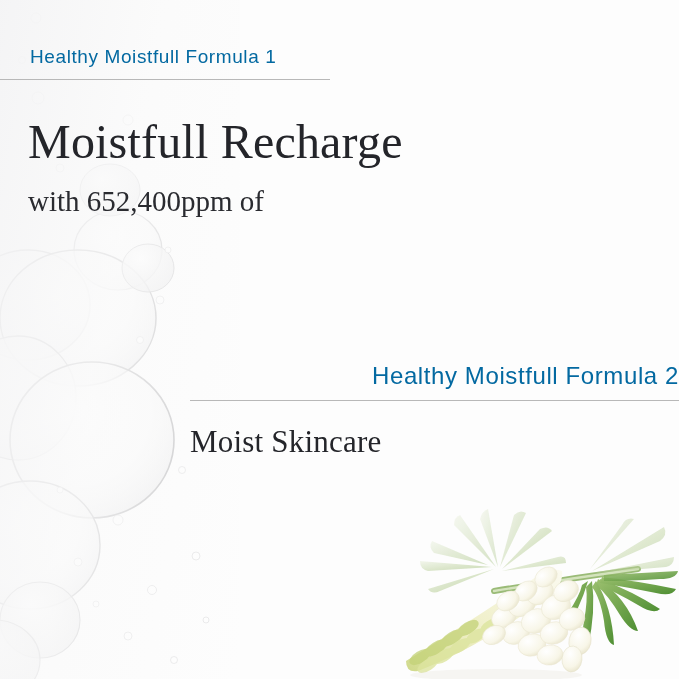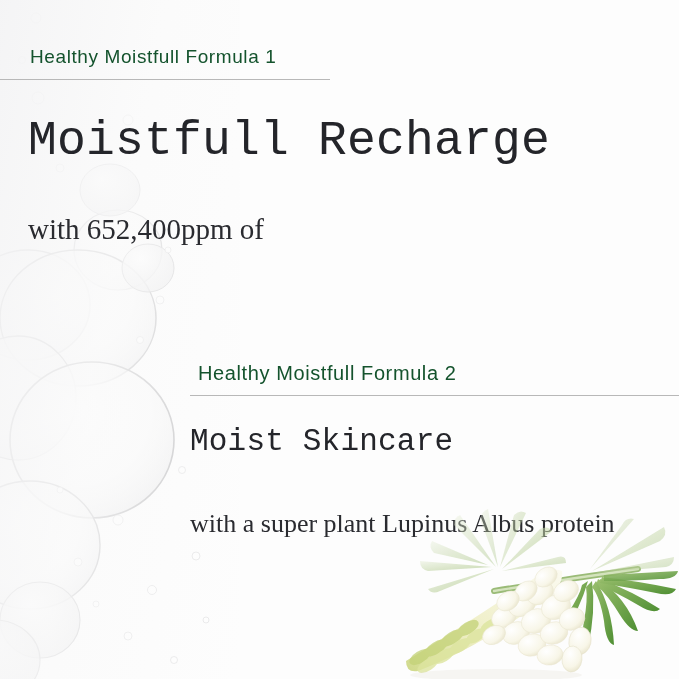--- a/index.html
+++ b/index.html
@@ -31,42 +31,41 @@
     width: 240px; height: 679px;
     background: linear-gradient(100deg, rgba(244,244,245,0.95) 0%, rgba(250,250,250,0.7) 45%, rgba(253,253,253,0) 100%);
   }
 
   
   .section { position: absolute; }
 
   .kicker {
     font-family: "Liberation Sans", sans-serif;
     font-weight: 300;
-    color: #14532d;
+    color: #0369a1;
     letter-spacing: 0.6px;
   }
   .rule {
     background: #b8b8b8;
     height: 1px;
     width: 100%;
   }
 
   .headline {
-    font-family: Liberation Mono, monospace;
+    font-family: Liberation Serif, serif;
     font-weight: 400;
     color: #24252a;
     letter-spacing: 0.2px;
     white-space: nowrap;
   }
   .subline {
     font-family: "Liberation Serif", serif;
     font-weight: 400;
     color: #2a2b30;
     white-space: nowrap;
-    margin-top: 28px;
   }
   .subline sup {
     font-size: 0.52em;
     vertical-align: super;
     line-height: 0;
   }
 
   
   #block-one { left: 0; top: 46px; width: 330px; }
   #block-one .kicker { font-size: 19px; padding-left: 30px; }
@@ -81,21 +80,21 @@
   #subline-one {
     position: absolute;
     left: 28px;
     top: 182px;
     font-size: 29px;
     line-height: 1.37;
   }
 
   
   #block-two { left: 190px; top: 362px; width: 489px; }
-  #block-two .kicker { font-size: 20px; padding-left: 8px; }
+  #block-two .kicker { font-size: 24px; padding-left: 8px; text-align: right; }
   #block-two .rule-wrap { padding-top: 10px; }
 
   #headline-two {
     position: absolute;
     left: 190px;
     top: 424px;
     font-size: 31px;
   }
   #subline-two {
     position: absolute;
@@ -183,21 +182,20 @@
   </div>
 
   <div class="section" id="block-two">
     <div class="kicker">Healthy Moistfull Formula 2</div>
     <div class="rule-wrap">
       <div class="rule"></div>
     </div>
   </div>
 
   <div class="headline" id="headline-two">Moist Skincare</div>
-  <div class="subline" id="subline-two">with a super plant Lupinus Albus protein</div>
 
   <div class="lupine">
     <svg width="303" height="174" viewBox="0 0 303 174">
       <defs>
         <linearGradient id="palegreen" x1="0" y1="0" x2="1" y2="1">
           <stop offset="0%" stop-color="#e9f0dd"></stop>
           <stop offset="55%" stop-color="#bed2a0"></stop>
           <stop offset="100%" stop-color="#9dbd79"></stop>
         </linearGradient>
         <linearGradient id="deepgreen" x1="0" y1="0" x2="1" y2="1">

